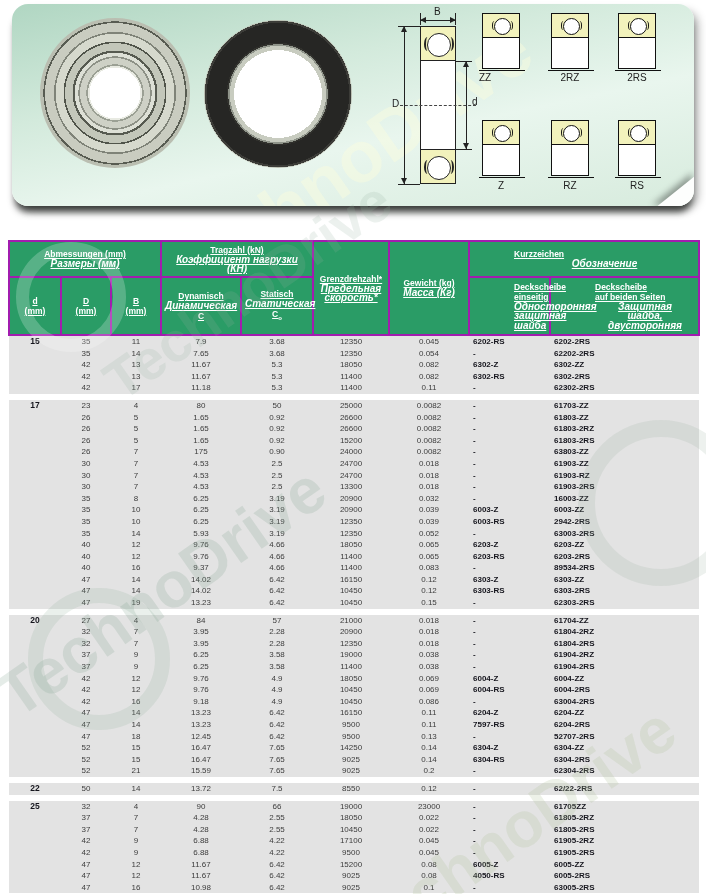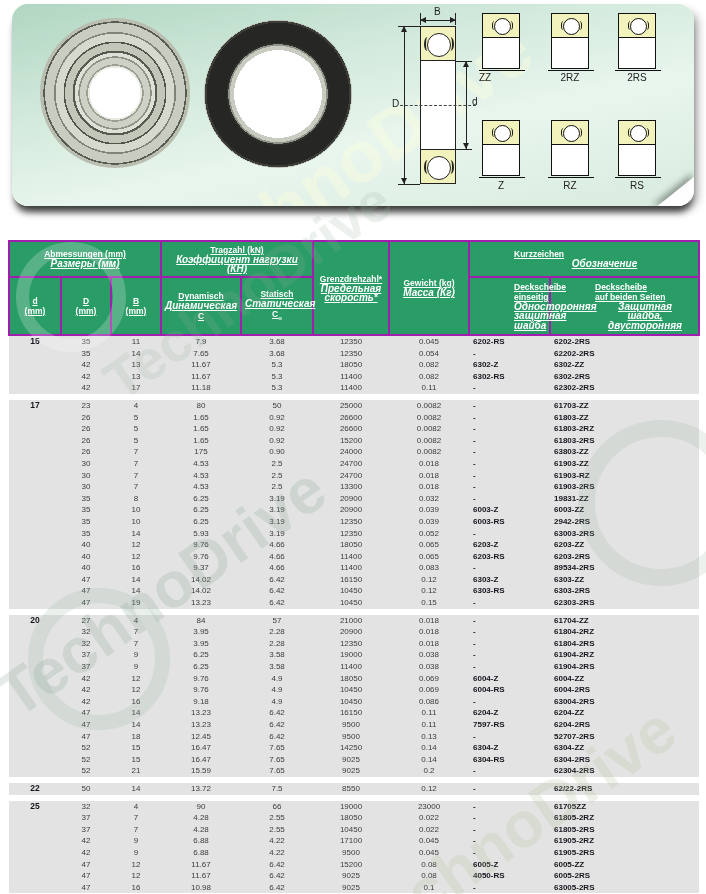--- a/index.html
+++ b/index.html
@@ -418,21 +418,21 @@
         </tr>
         <tr>
           <td class="d-col"></td>
           <td>35</td>
           <td>8</td>
           <td>6.25</td>
           <td>3.19</td>
           <td>20900</td>
           <td>0.032</td>
           <td class="desig">-</td>
-          <td class="desig">19831-ZZ</td>
+          <td class="desig">16003-ZZ</td>
         </tr>
         <tr>
           <td class="d-col"></td>
           <td>35</td>
           <td>10</td>
           <td>6.25</td>
           <td>3.19</td>
           <td>20900</td>
           <td>0.039</td>
           <td class="desig">6003-Z</td>

